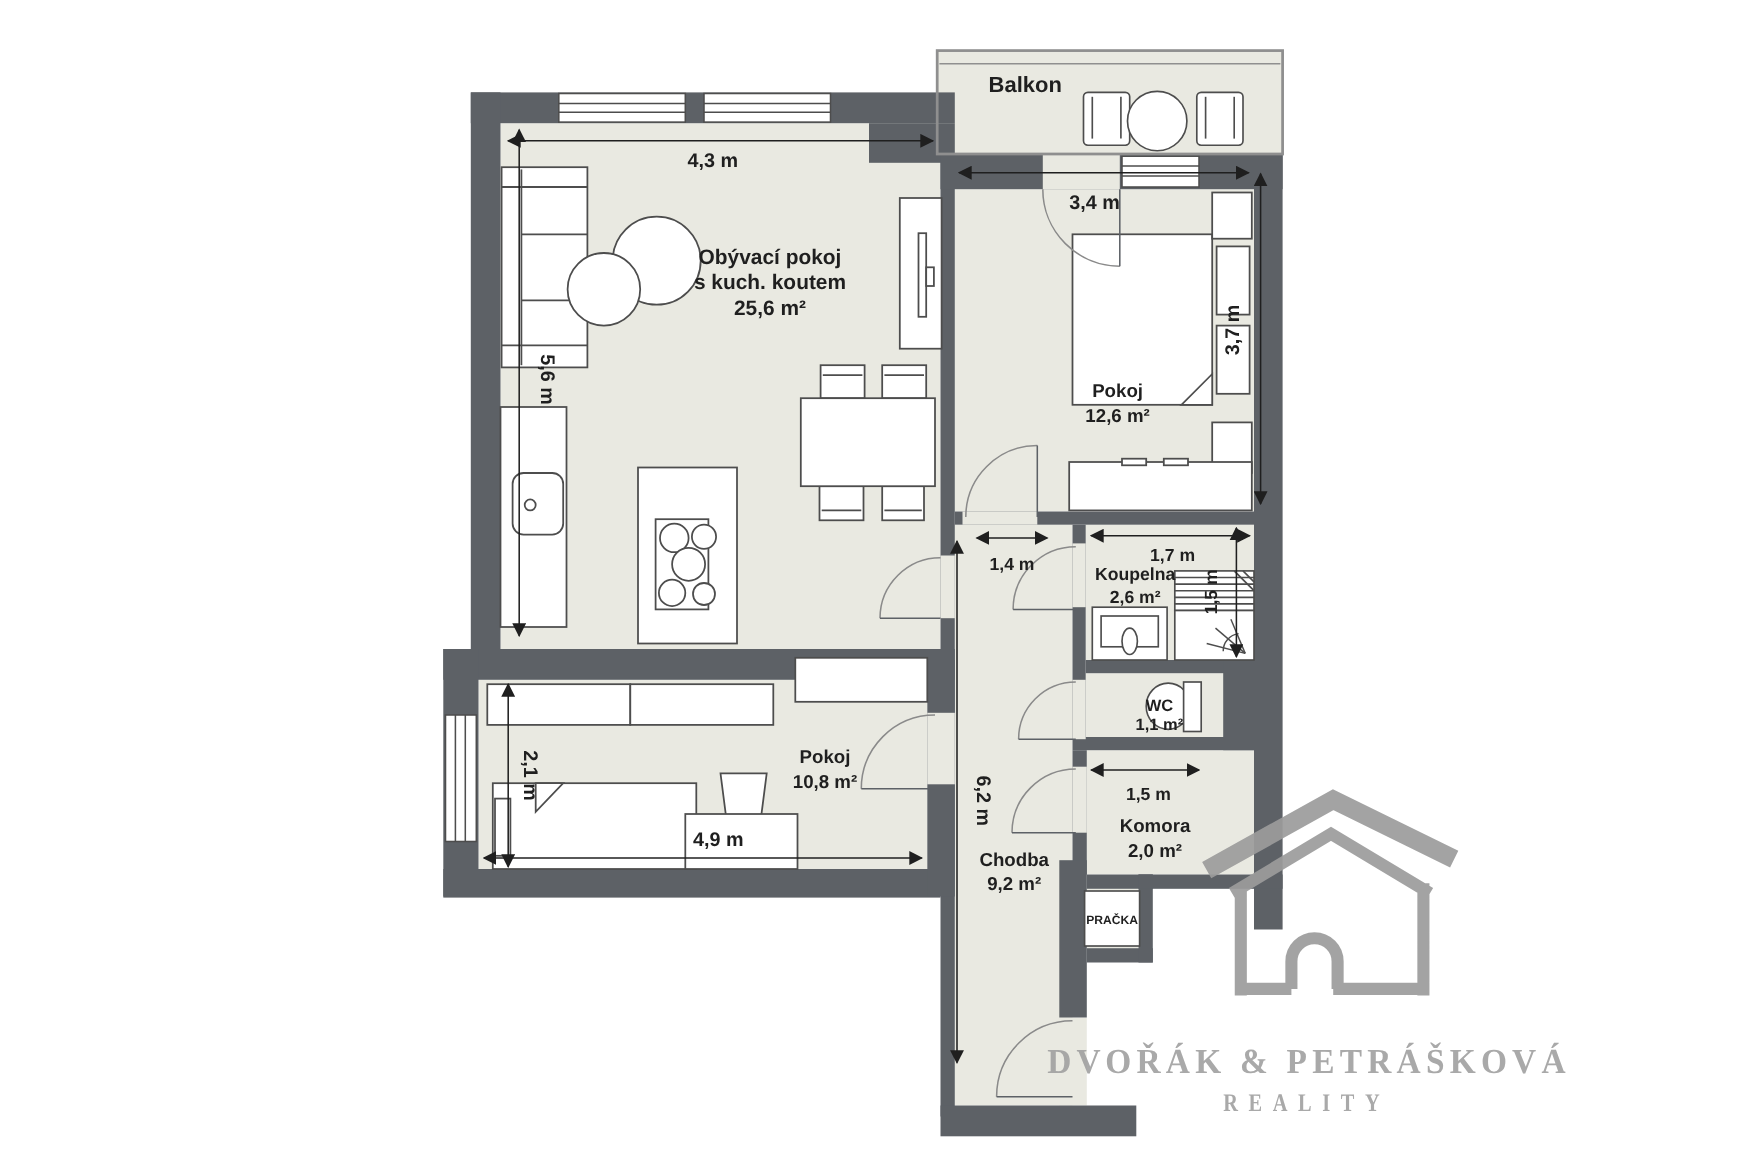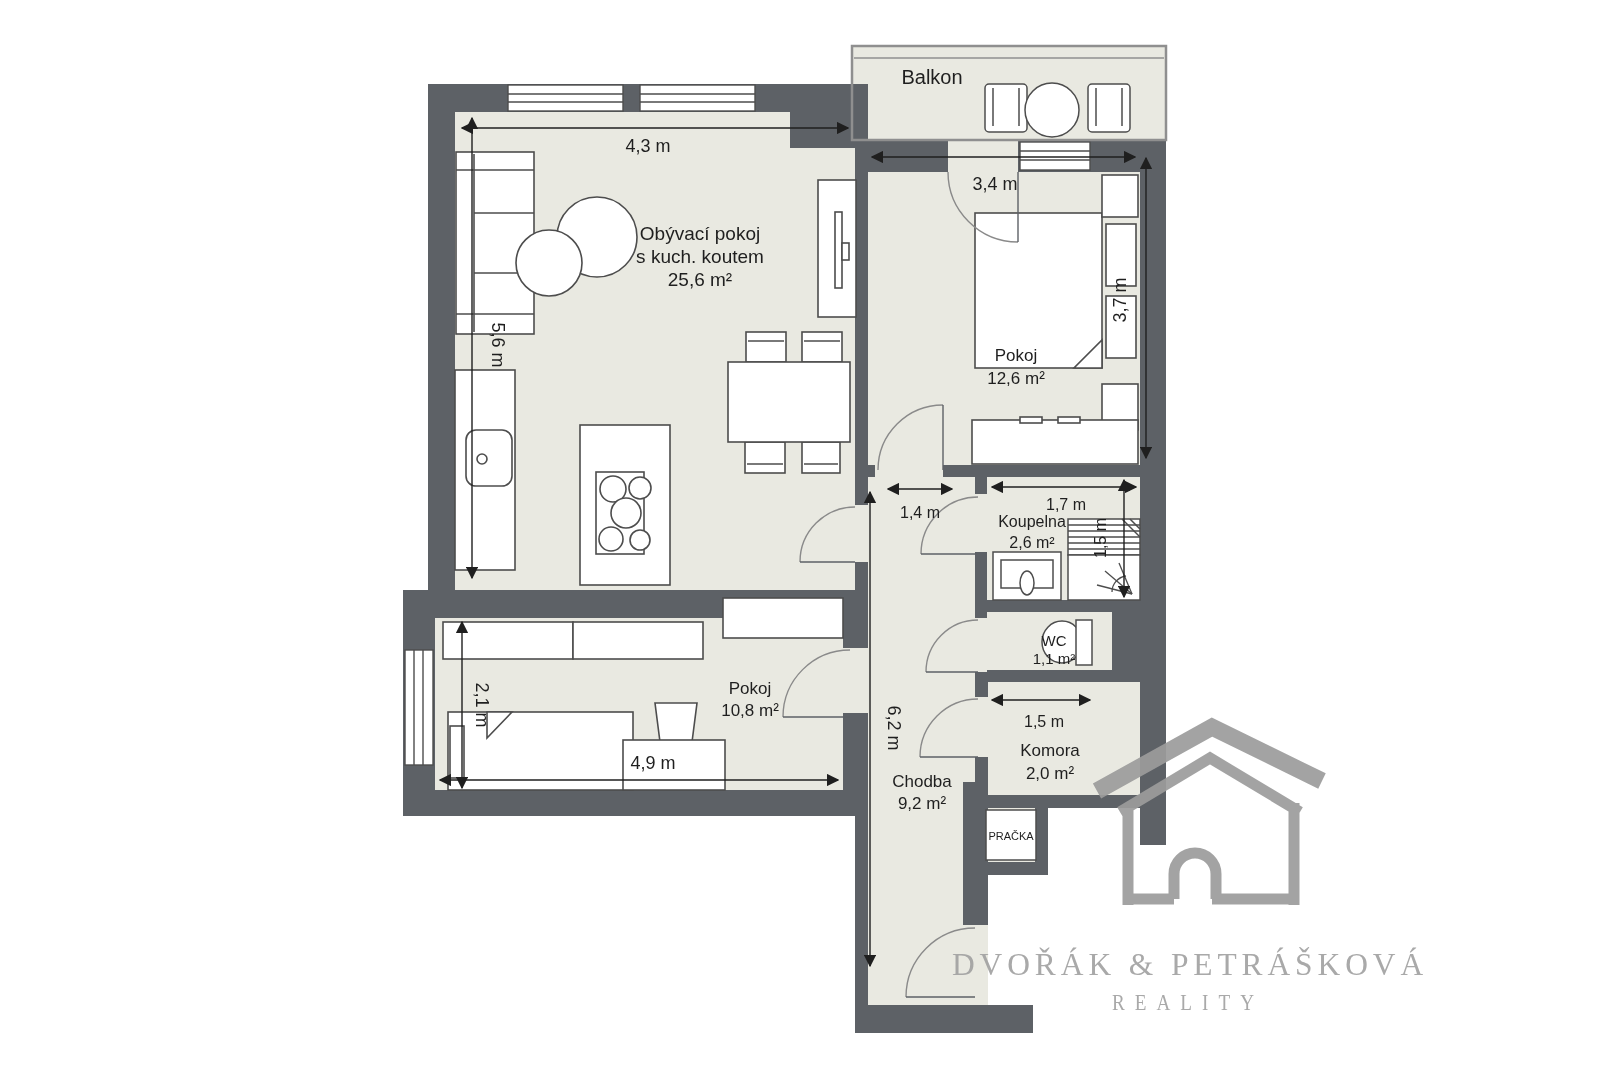--- a/index.html
+++ b/index.html
@@ -1,16 +1,16 @@
 <!DOCTYPE html>
 <html><head>
 <meta charset="utf-8">
 <style>
   html,body{margin:0;padding:0;background:#fff;}
-  #stage{position:relative;width:1598px;height:1065px;background:#ffffff;overflow:hidden;}
+  #stage{position:relative;width:1598px;height:1065px;background:#ffffff;overflow:hidden;font-weight:bold;}
   svg{position:absolute;left:0;top:0;}
   text{font-family:"Liberation Sans", sans-serif;fill:#1f1f1f;}
   .logo-text{font-family:"Liberation Serif", serif;fill:#a2a2a2;}
   .dim{font-size:18px;}
   .dim-sm{font-size:16px;}
   .room-lg{font-size:19px;}
   .room-md{font-size:17px;}
   .room-sm{font-size:15px;}
 </style>
 </head>

